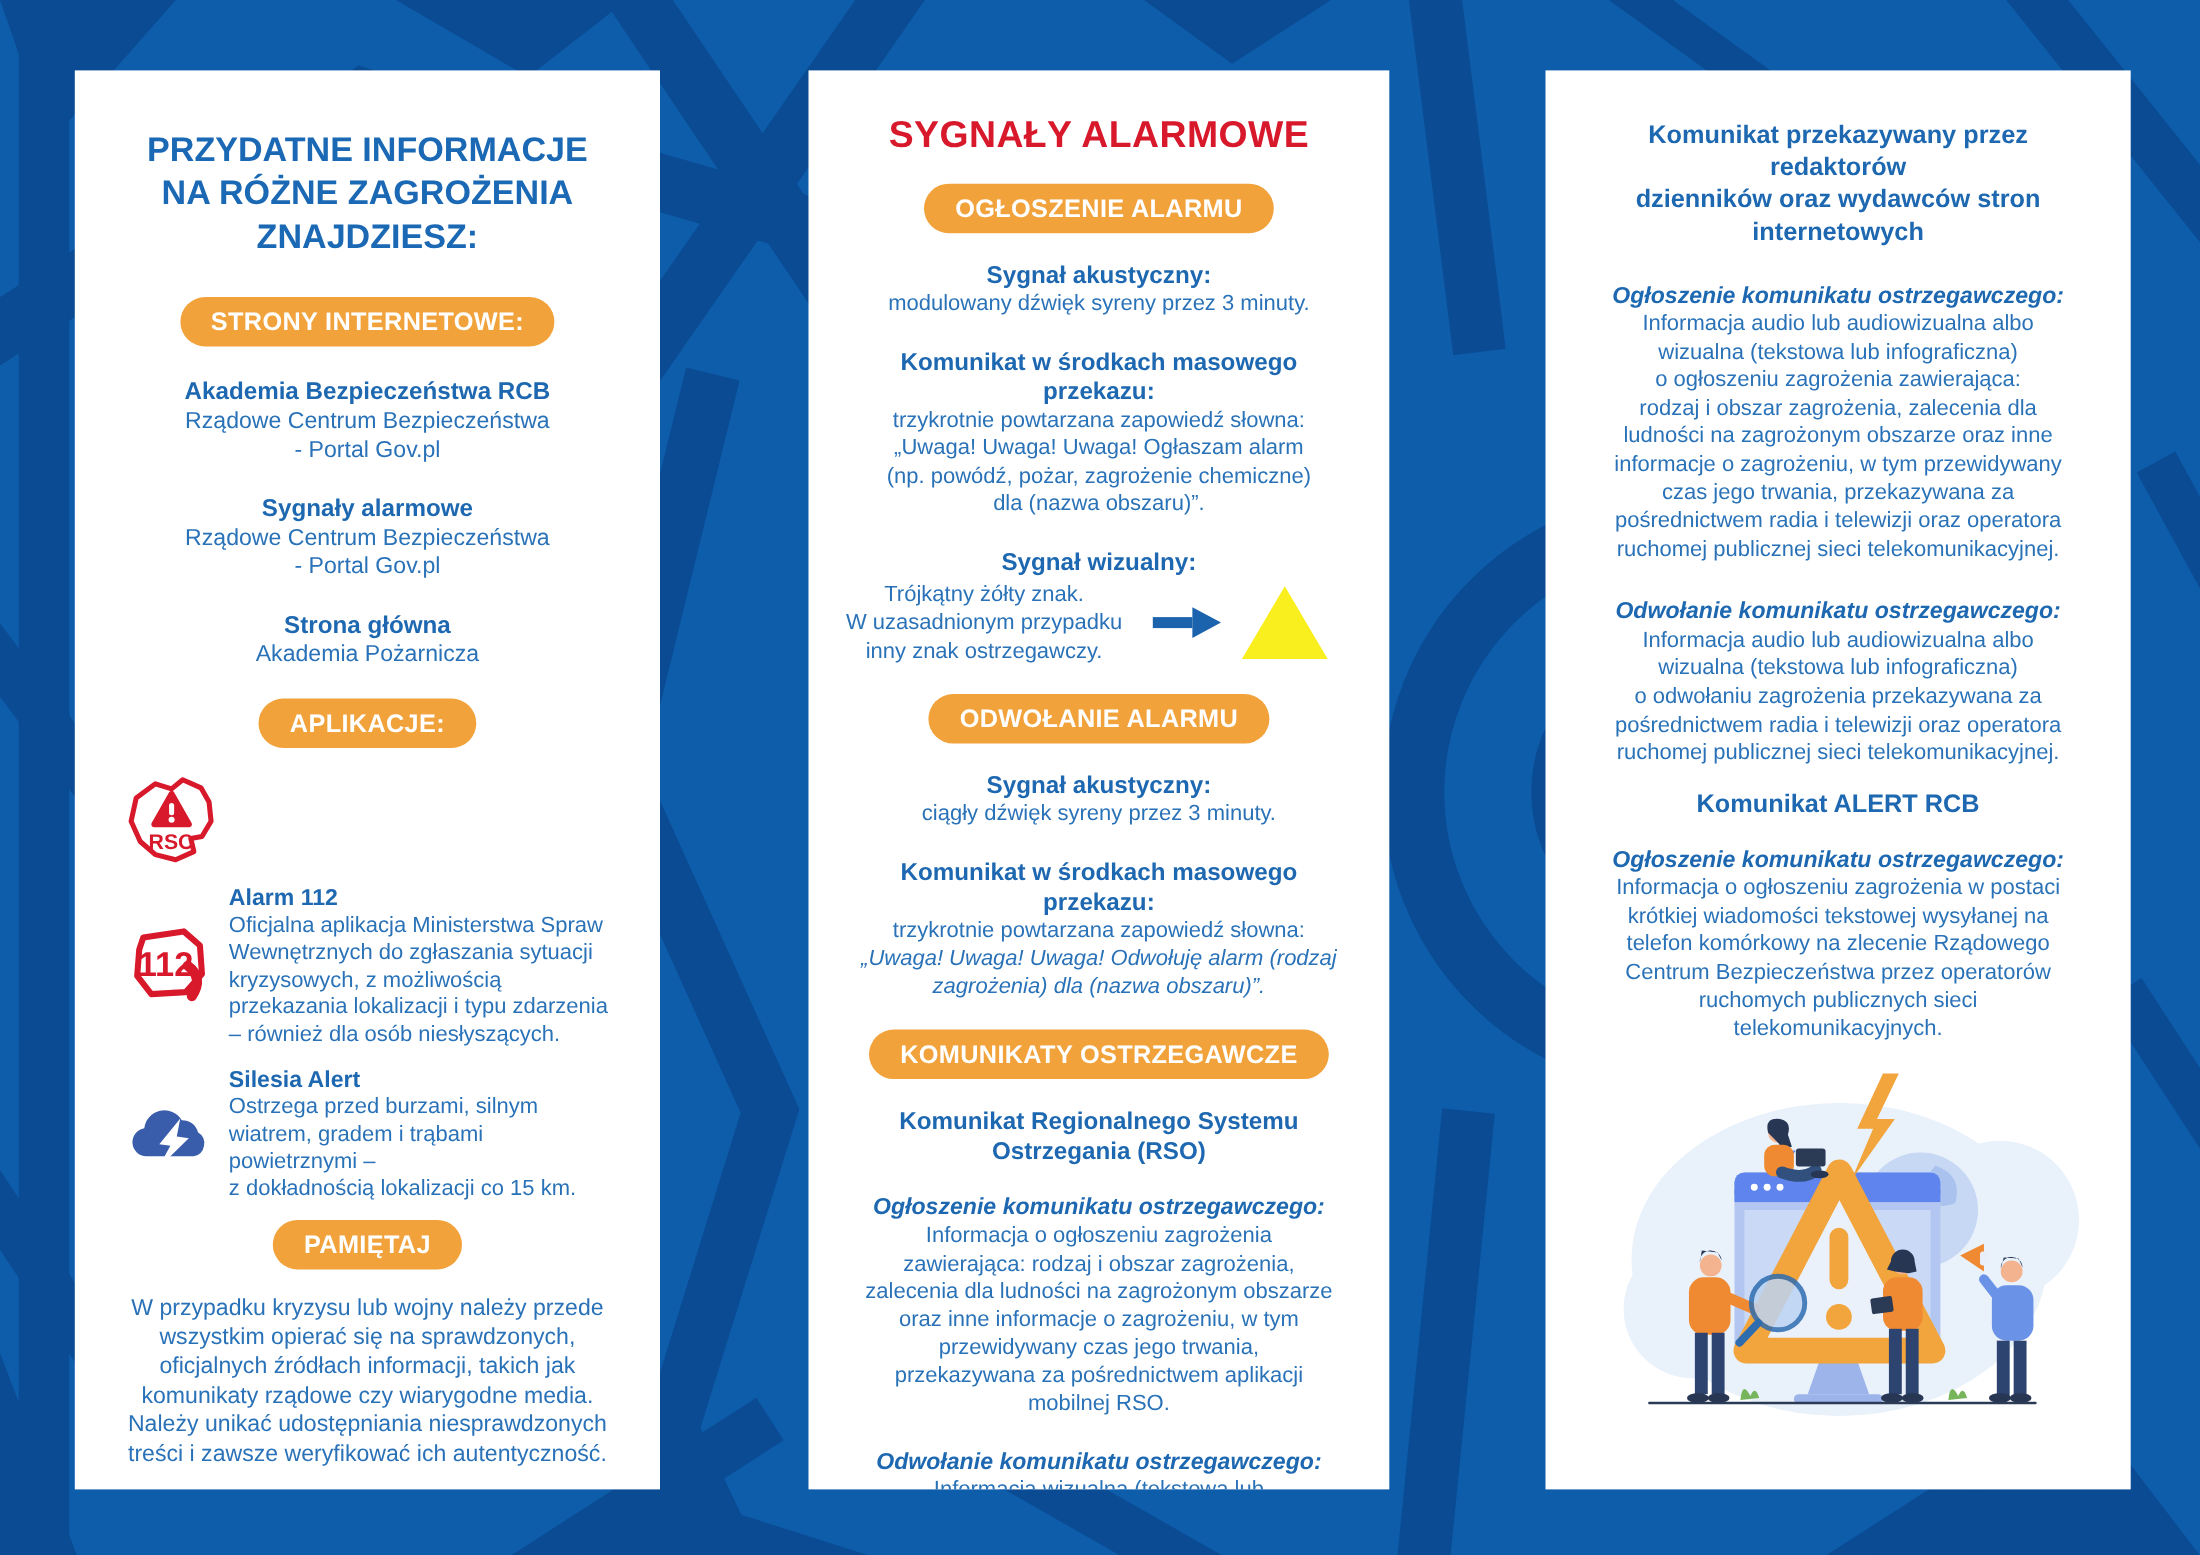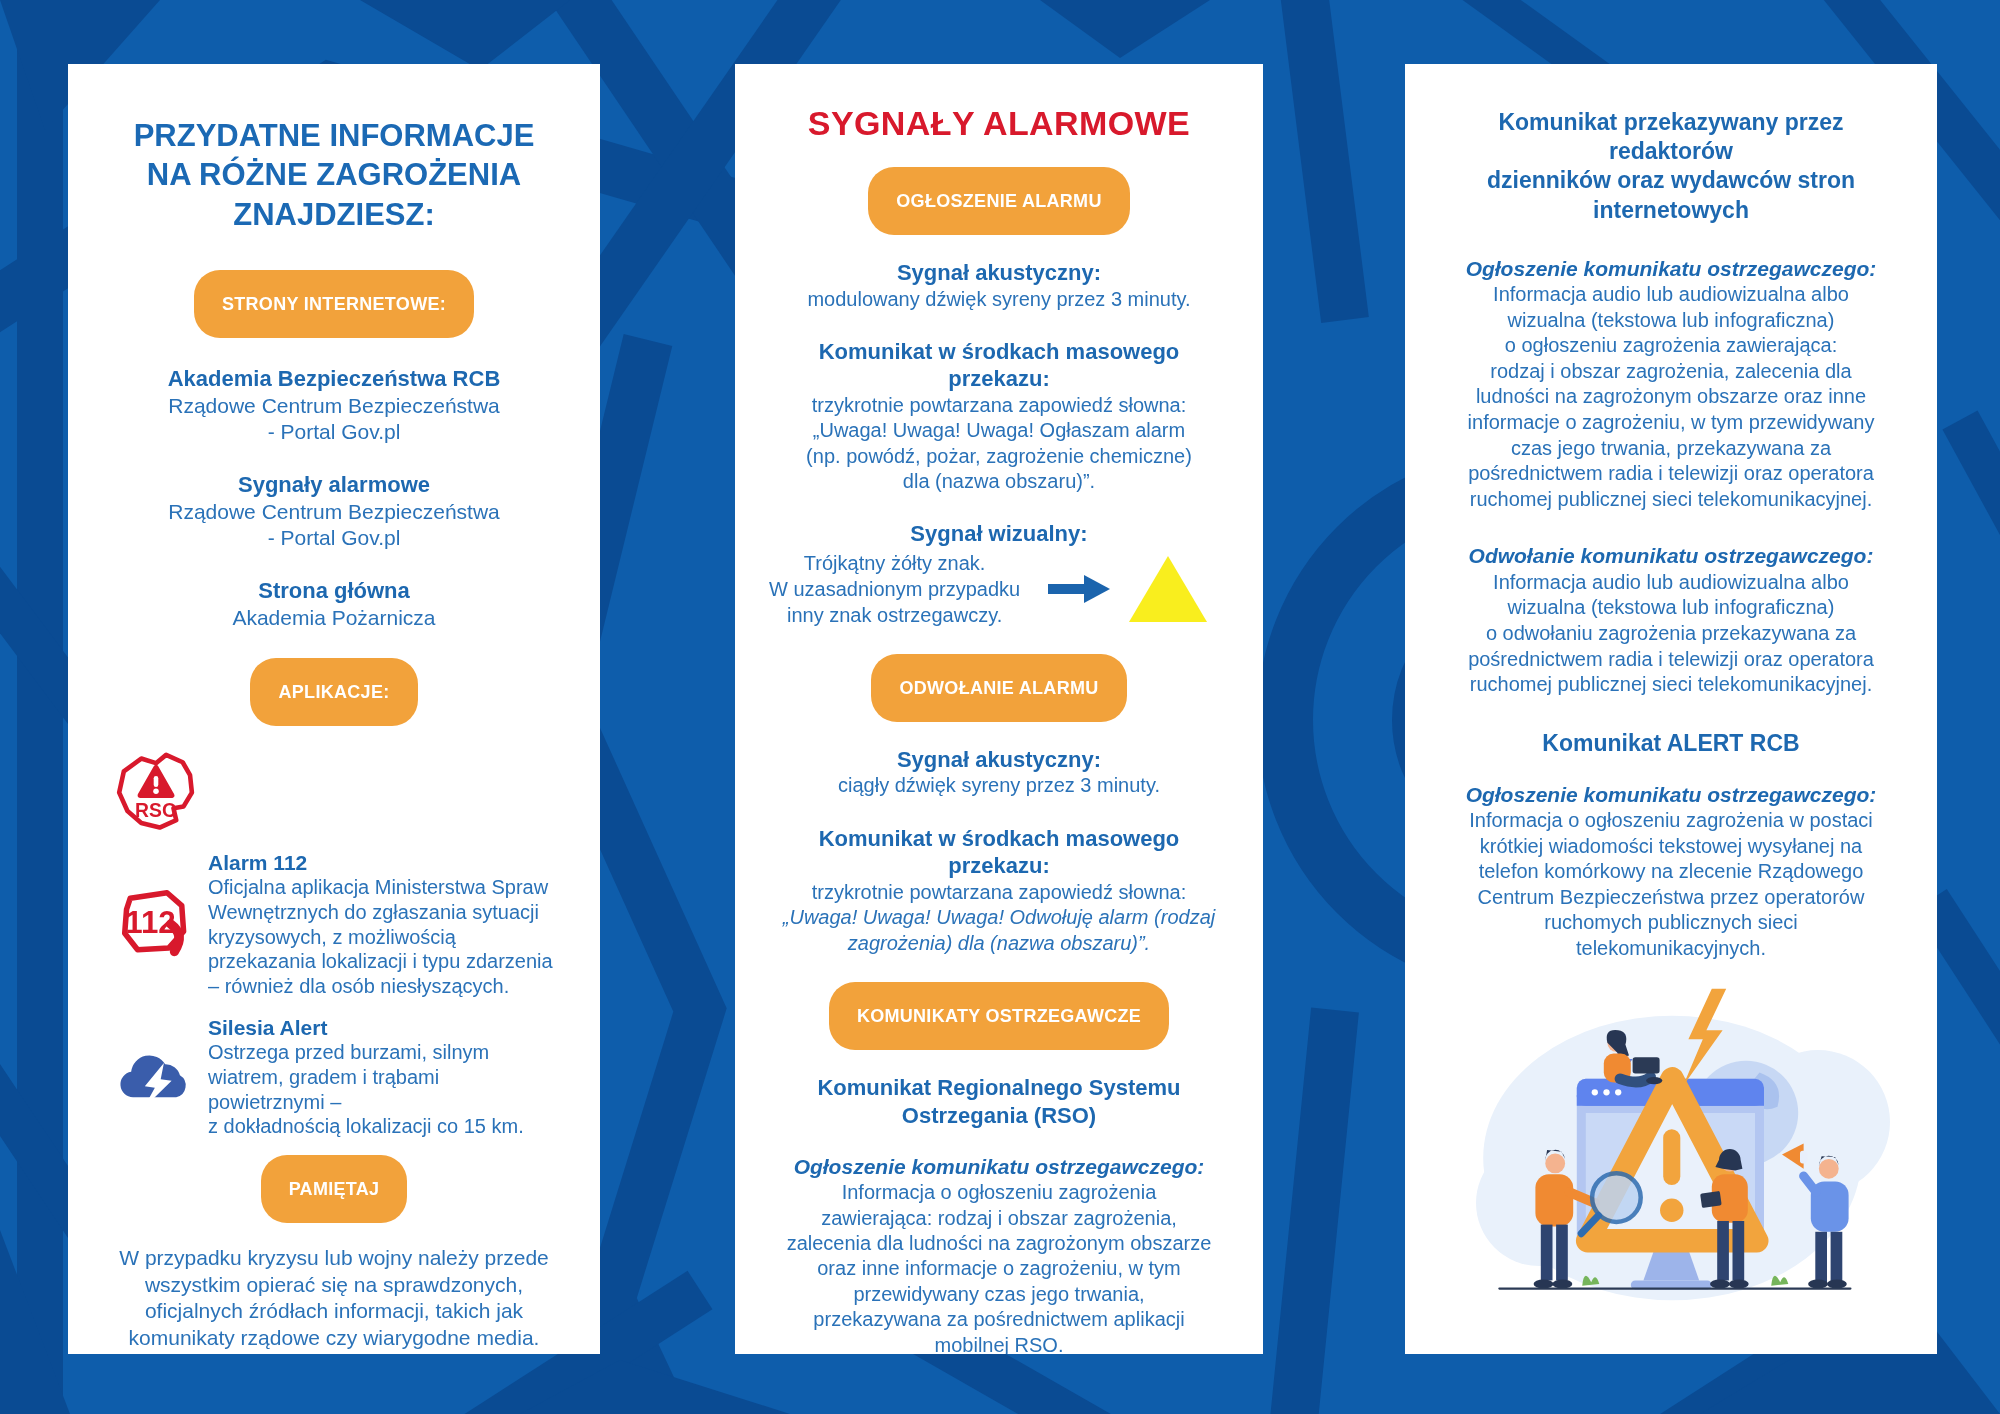--- a/index.html
+++ b/index.html
@@ -20,22 +20,22 @@
   }
   #panel-left{left:68px;width:532px;padding:30px 36px 0 36px;}
   #panel-middle{left:735px;width:528px;padding:26px 34px 0 34px;}
   #panel-right{left:1405px;width:532px;padding:30px 34px 0 34px;}
 
   .pre{white-space:pre-line;}
 
   .pill{
     display:inline-block;
     background:#f2a23b;color:#ffffff;
-    font-weight:bold;font-size:18px;line-height:1;
-    padding:25px 28px;border-radius:26px;
+    font-weight:bold;font-size:23px;line-height:1;
+    padding:11px 28px;border-radius:26px;
     letter-spacing:.3px;
   }
 
   
   .left-title{
     margin:22px 0 0 0;
     color:#1b69b4;font-weight:bold;font-size:31px;line-height:1.27;
   }
   .pill-row-1{margin:36px 0 28px 0;}
   .site{margin-bottom:27px;}
@@ -60,21 +60,21 @@
   .visual-row{display:flex;align-items:center;justify-content:flex-start;margin-top:2px;}
   .visual-text{text-align:center;color:#2a72b8;font-size:20px;line-height:1.3;flex:0 0 auto;}
   .visual-arrow{margin:0 14px 0 26px;flex:0 0 auto;}
   .rso-heading{color:#1d68b0;font-weight:bold;font-size:22px;line-height:1.25;margin-bottom:16px;}
   .it-label{color:#1d68b0;font-weight:bold;font-style:italic;font-size:21px;line-height:1.3;margin-top:24px;}
 
   
   .right-heading{color:#1d68b0;font-weight:bold;font-size:23px;line-height:1.27;margin-top:14px;}
   .rsec{margin-top:30px;}
   .rtext{color:#2a72b8;font-size:20px;line-height:1.28;}
-  .alert-heading{color:#1d68b0;font-weight:bold;font-size:23px;margin-top:32px;}
+  .alert-heading{color:#1d68b0;font-weight:bold;font-size:23px;margin-top:19px;}
   .illustration-wrap{margin-top:16px;}
 </style>
 </head>
 <body>
 
 <div id="screen">
 
   <svg id="bg-pattern" width="2000" height="1414" viewBox="0 0 2000 1414" preserveAspectRatio="none">
     <rect x="0" y="0" width="2000" height="1414" fill="#0e5dab"></rect>
     <g stroke="#0a4b93" fill="none">

